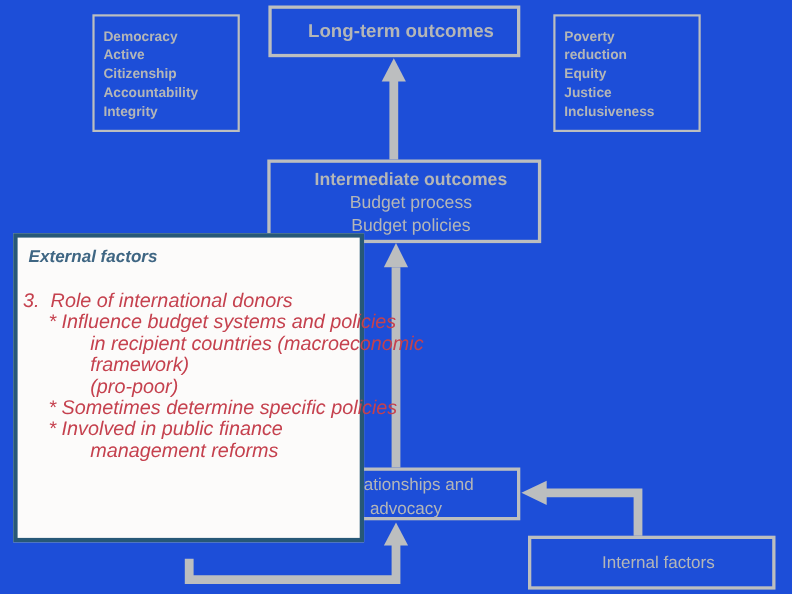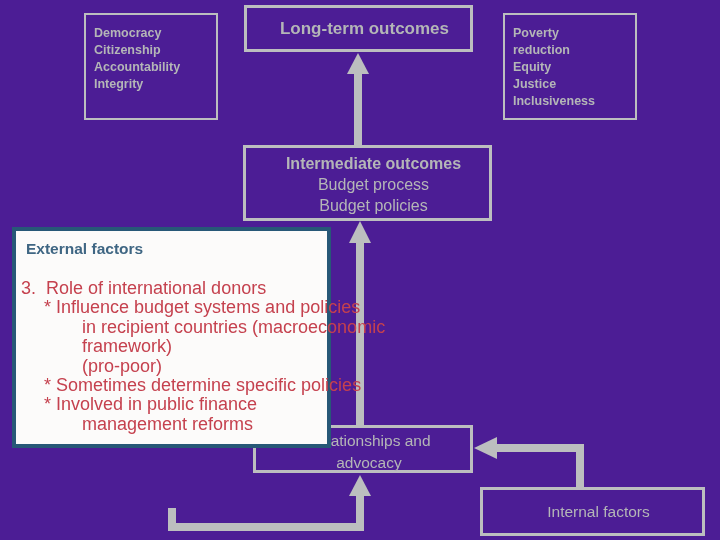--- a/index.html
+++ b/index.html
@@ -1,16 +1,16 @@
 <!DOCTYPE html>
 <html><head>
 <meta charset="utf-8">
 <style>
   html,body{margin:0;padding:0;background:#fcfbfa;}
-  .slide{position:relative;width:720px;height:540px;background:#4c1d95;overflow:hidden;
+  .slide{position:relative;width:720px;height:540px;background:#1d4ed8;overflow:hidden;
          font-family:"Liberation Sans",sans-serif;}
   .connectors{position:absolute;left:0;top:0;width:720px;height:540px;z-index:1;}
   .connectors path{stroke:#bcbebf;stroke-width:8;fill:none;}
   .connectors polygon{fill:#bcbebf;stroke:none;}
 
   .gbox{position:absolute;border:2px solid #bcbebf;color:#b4b6b7;z-index:2;box-sizing:border-box;padding-left:12px;}
 
   .list-box{font-weight:bold;font-size:12.5px;line-height:17px;padding:10px 4px 0 8px;}
   .longterm{left:244px;top:5px;width:229px;height:47px;border-width:3px;
             display:flex;align-items:center;justify-content:center;
@@ -18,22 +18,22 @@
   .democracy{left:84px;top:13px;width:134px;height:107px;}
   .poverty{left:503px;top:13px;width:134px;height:107px;}
   .intermediate{left:243px;top:145px;width:249px;height:76px;border-width:3px;
                 text-align:center;font-size:16px;line-height:21px;padding-top:5px;}
   .intermediate .ttl{font-weight:bold;}
   .advocacy{left:253px;top:425px;width:220px;height:48px;border-width:3px;
             text-align:center;font-size:15.5px;line-height:21.5px;padding-top:2px;}
   .internal{left:480px;top:487px;width:225px;height:49px;border-width:3px;
             display:flex;align-items:center;justify-content:center;font-size:15.5px;}
 
-  .external{position:absolute;left:12px;top:227px;width:319px;height:221px;z-index:3;
-            box-sizing:border-box;border:4px solid #275877;background:#fcfbfa;}
+  .external{position:absolute;left:12px;top:212px;width:319px;height:281px;z-index:3;
+            box-sizing:border-box;border:4px solid #275877;background:#fcfbfa;font-style:italic;}
   .external .etitle{margin:9px 0 0 10px;font-weight:bold;font-size:15.5px;color:#3f6683;}
   .external .ebody{margin-top:21px;color:#c5414e;font-size:18px;line-height:19.4px;}
   .external .ebody .ln{white-space:pre;}
   .ind0{padding-left:5px;}
   .ind1{padding-left:28px;}
   .ind2{padding-left:66px;}
 </style>
 </head>
 <body>
 
@@ -53,20 +53,21 @@
       <polygon points="474,448 497,437 497,459"></polygon>
     </g>
     <g>
       <path d="M172 508 L172 527 L360 527 L360 495"></path>
       <polygon points="360,475 349,496 371,496"></polygon>
     </g>
   </svg>
 
   <div class="gbox list-box democracy">
     <div>Democracy</div>
+    <div>Active</div>
     <div>Citizenship</div>
     <div>Accountability</div>
     <div>Integrity</div>
   </div>
 
   <div class="gbox longterm">
     <span>Long-term outcomes</span>
   </div>
 
   <div class="gbox list-box poverty">

